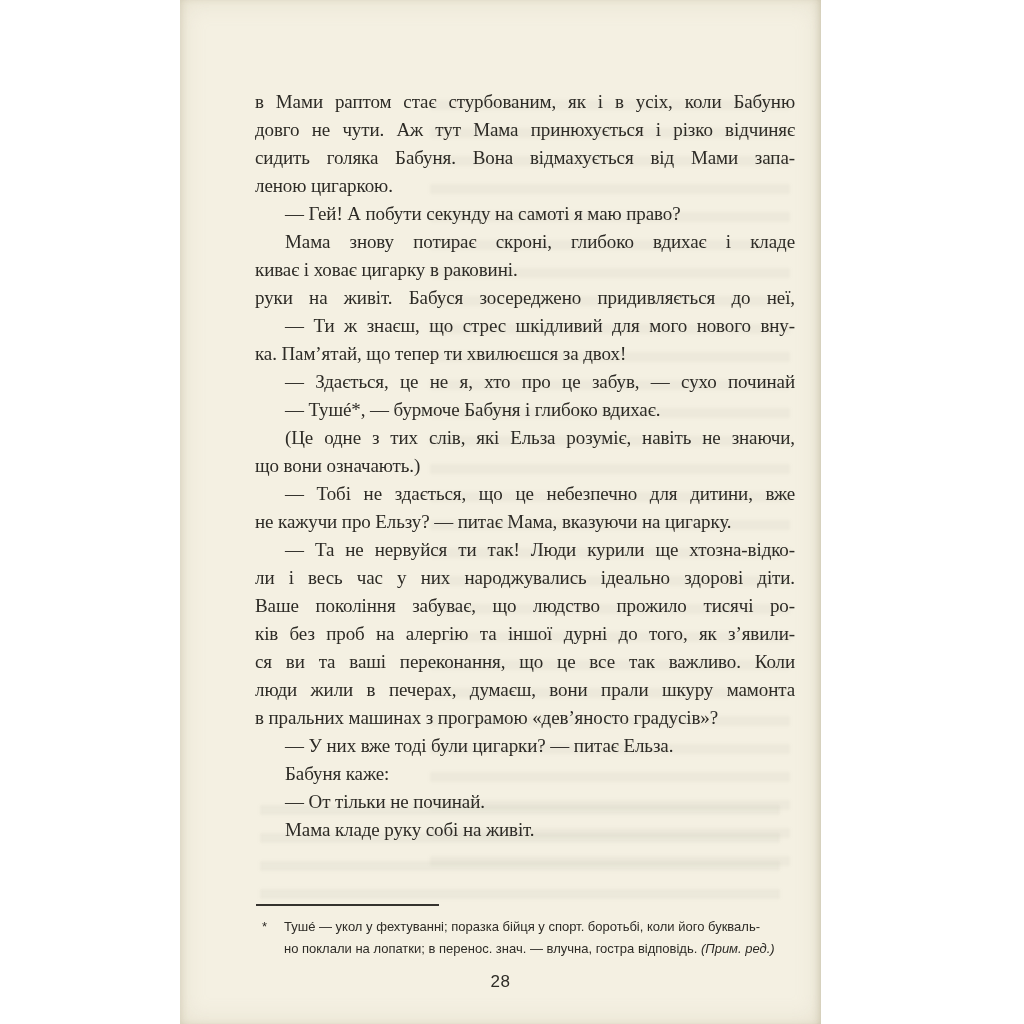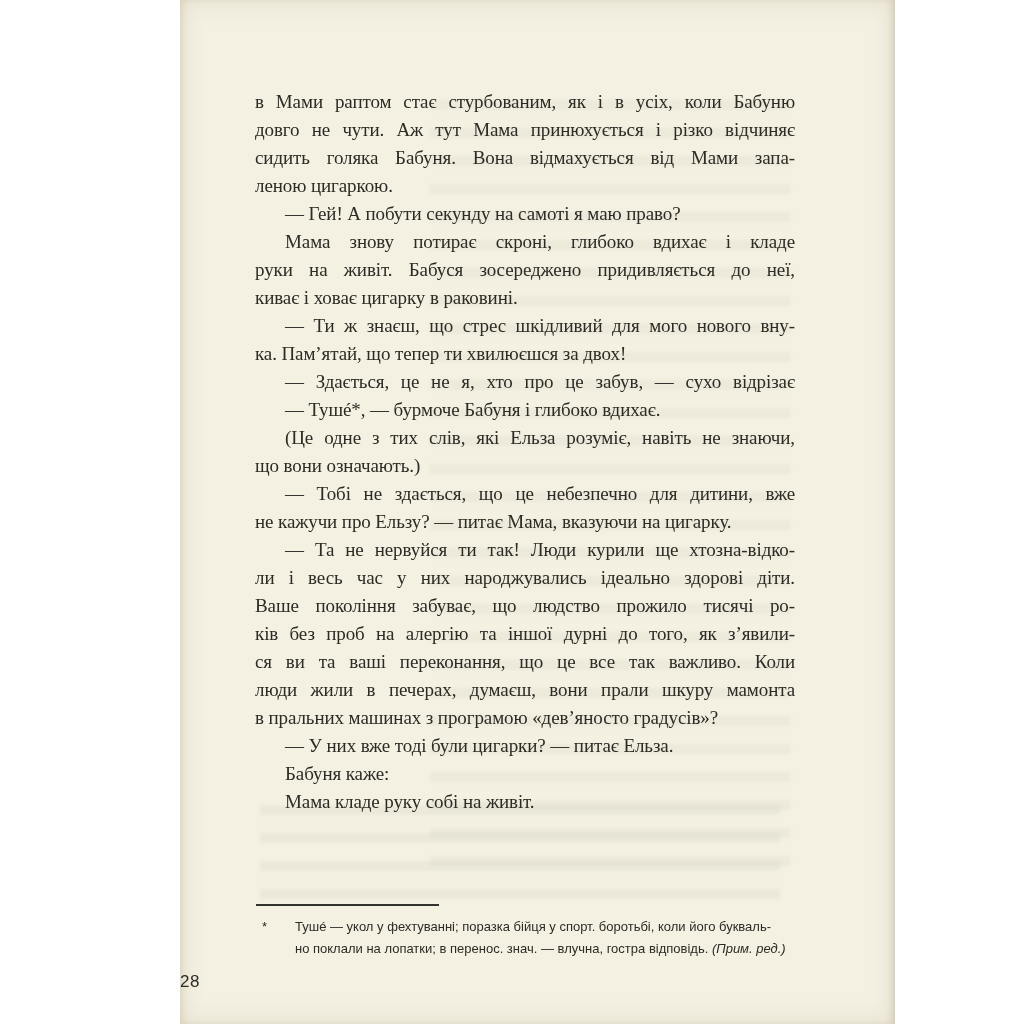--- a/index.html
+++ b/index.html
@@ -5,21 +5,21 @@
   html, body { margin: 0; padding: 0; }
   body {
     width: 1024px; height: 1024px;
     background: #ffffff;
     position: relative;
     overflow: hidden;
   }
   .page {
     position: absolute;
     left: 180px; top: 0;
-    width: 715px; height: 1024px;
+    width: 641px; height: 1024px;
     background: #f4f0e2;
     box-shadow:
       inset 0 0 24px rgba(188,178,148,0.30),
       inset -6px 0 10px -6px rgba(150,140,110,0.50),
       inset 6px 0 10px -6px rgba(150,140,110,0.30);
   }
   .text-block {
     position: absolute;
     left: 75px; top: 88px;
     width: 540px;
@@ -50,27 +50,26 @@
     padding-left: 7px;
     box-sizing: border-box;
     font-family: "Liberation Sans", sans-serif;
     font-size: 13px; line-height: 21.5px;
   }
   .fn-text { flex: 1; min-width: 0; }
   .fn-line {
     font-family: "Liberation Sans", sans-serif;
     font-size: 13px; line-height: 21.5px;
     white-space: nowrap;
-    margin-left: 11px;
   }
   .fn-line i { font-style: italic; }
   .page-number {
     position: absolute;
     left: 0; right: 0; top: 972px;
-    text-align: left;
+    text-align: center;
     font-family: "Liberation Sans", sans-serif;
     font-size: 17px;
     letter-spacing: 0.5px;
     color: #2d2b26;
   }
   .bleed {
     position: absolute;
     pointer-events: none;
     filter: blur(1.6px);
   }
@@ -98,29 +97,29 @@
         <div class="line jfull">в Мами раптом стає стурбованим, як і в усіх, коли Бабуню</div>
         <div class="line jfull">довго не чути. Аж тут Мама принюхується і різко відчиняє</div>
         <div class="line jfull">сидить голяка Бабуня. Вона відмахується від Мами запа-</div>
         <div class="line">леною цигаркою.</div>
       </div>
       <div class="para">
         <div class="line ind">— Гей! А побути секунду на самоті я маю право?</div>
       </div>
       <div class="para">
         <div class="line jfull ind">Мама знову потирає скроні, глибоко вдихає і кладе</div>
+        <div class="line">киває і ховає цигарку в раковині.</div>
         <div class="line jfull">руки на живіт. Бабуся зосереджено придивляється до неї,</div>
-        <div class="line">киває і ховає цигарку в раковині.</div>
       </div>
       <div class="para">
         <div class="line jfull ind">— Ти ж знаєш, що стрес шкідливий для мого нового вну-</div>
         <div class="line">ка. Пам’ятай, що тепер ти хвилюєшся за двох!</div>
       </div>
       <div class="para">
-        <div class="line jfull ind">— Здається, це не я, хто про це забув, — сухо відрізає</div>
+        <div class="line jfull ind">— Здається, це не я, хто про це забув, — сухо починай</div>
       </div>
       <div class="para">
         <div class="line ind">— Тушé*, — бурмоче Бабуня і глибоко вдихає.</div>
       </div>
       <div class="para">
         <div class="line jfull ind">(Це одне з тих слів, які Ельза розуміє, навіть не знаючи,</div>
         <div class="line">що вони означають.)</div>
       </div>
       <div class="para">
         <div class="line jfull ind">— Тобі не здається, що це небезпечно для дитини, вже</div>
@@ -135,20 +134,23 @@
         <div class="line jfull">люди жили в печерах, думаєш, вони прали шкуру мамонта</div>
         <div class="line">в пральних машинах з програмою «дев’яносто градусів»?</div>
       </div>
       <div class="para">
         <div class="line ind">— У них вже тоді були цигарки? — питає Ельза.</div>
       </div>
       <div class="para">
         <div class="line ind">Бабуня каже:</div>
       </div>
       <div class="para">
+        <div class="line ind">— От тільки не починай.</div>
+      </div>
+      <div class="para">
         <div class="line ind">Мама кладе руку собі на живіт.</div>
       </div>
     </div>
 
   <div class="footnote">
     <div class="fn-rule"></div>
     <div class="fn-row">
       <span class="fn-marker">*</span>
       <div class="fn-text">
         <div class="fn-line">Тушé — укол у фехтуванні; поразка бійця у спорт. боротьбі, коли його букваль-</div>

